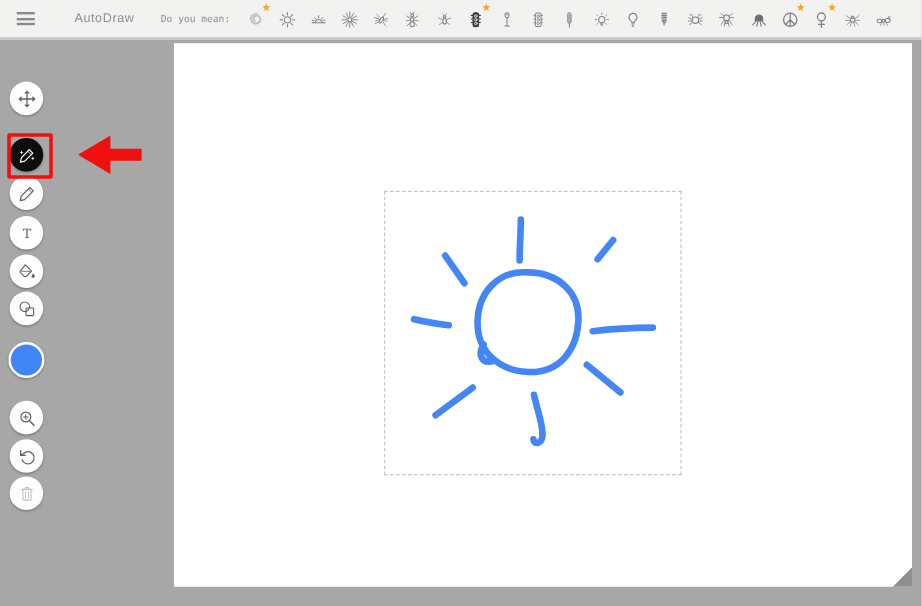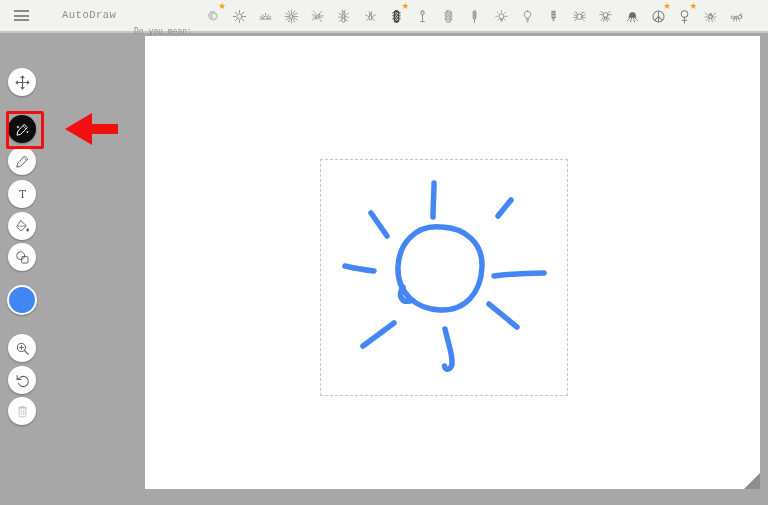--- a/index.html
+++ b/index.html
@@ -10,25 +10,25 @@
   }
   
   .topbar {
     position:absolute; left:0; top:0; width:768px; height:33px;
     background:#f2f2f1; border-bottom:2px solid #c6c6c5; z-index:30;
   }
   .menu-btn { position:absolute; left:14px; top:10px; width:15px; height:11px; cursor:pointer; }
   .menu-btn span { display:block; height:2px; background:#8a8a8a; margin-bottom:2.5px; }
   .app-title {
     position:absolute; left:62px; top:0; line-height:31px;
-    font-family:Liberation Mono, monospace; font-size:10.5px;
+    font-family:Liberation Sans, sans-serif; font-size:10.5px;
     color:#8d8d8d; letter-spacing:.5px;text-align:right;
   }
   .prompt {
-    position:absolute; left:134px; top:16px; line-height:32px;
+    position:absolute; left:134px; top:0; line-height:32px;
     font-family:"DejaVu Sans Mono", monospace; font-size:8px; color:#8f8f8f;
   }
   .suggestions {
     position:absolute; left:201px; top:3px; height:26px;
     display:flex; align-items:center; gap:2.2px;
   }
   .sugg { position:relative; width:24px; height:24px; color:#818181;
     display:flex; align-items:center; justify-content:center; cursor:pointer; }
   .sugg svg { width:17px; height:17px; }
   .sugg .star { position:absolute; top:-2px; right:-1px; font-size:9px; color:#f5a31c; line-height:1; }

